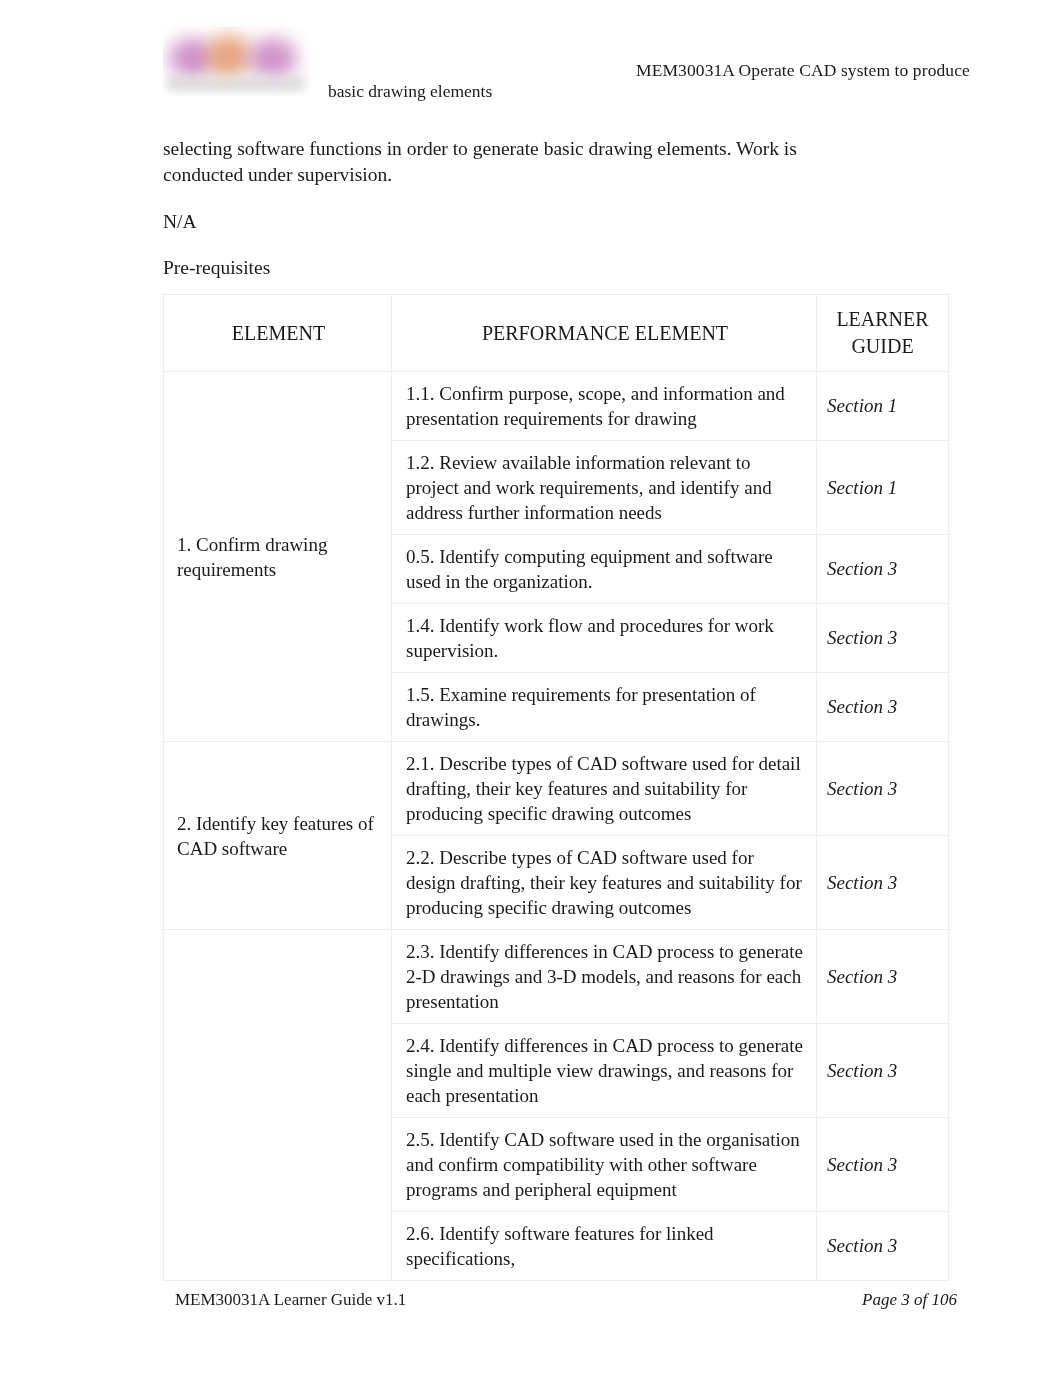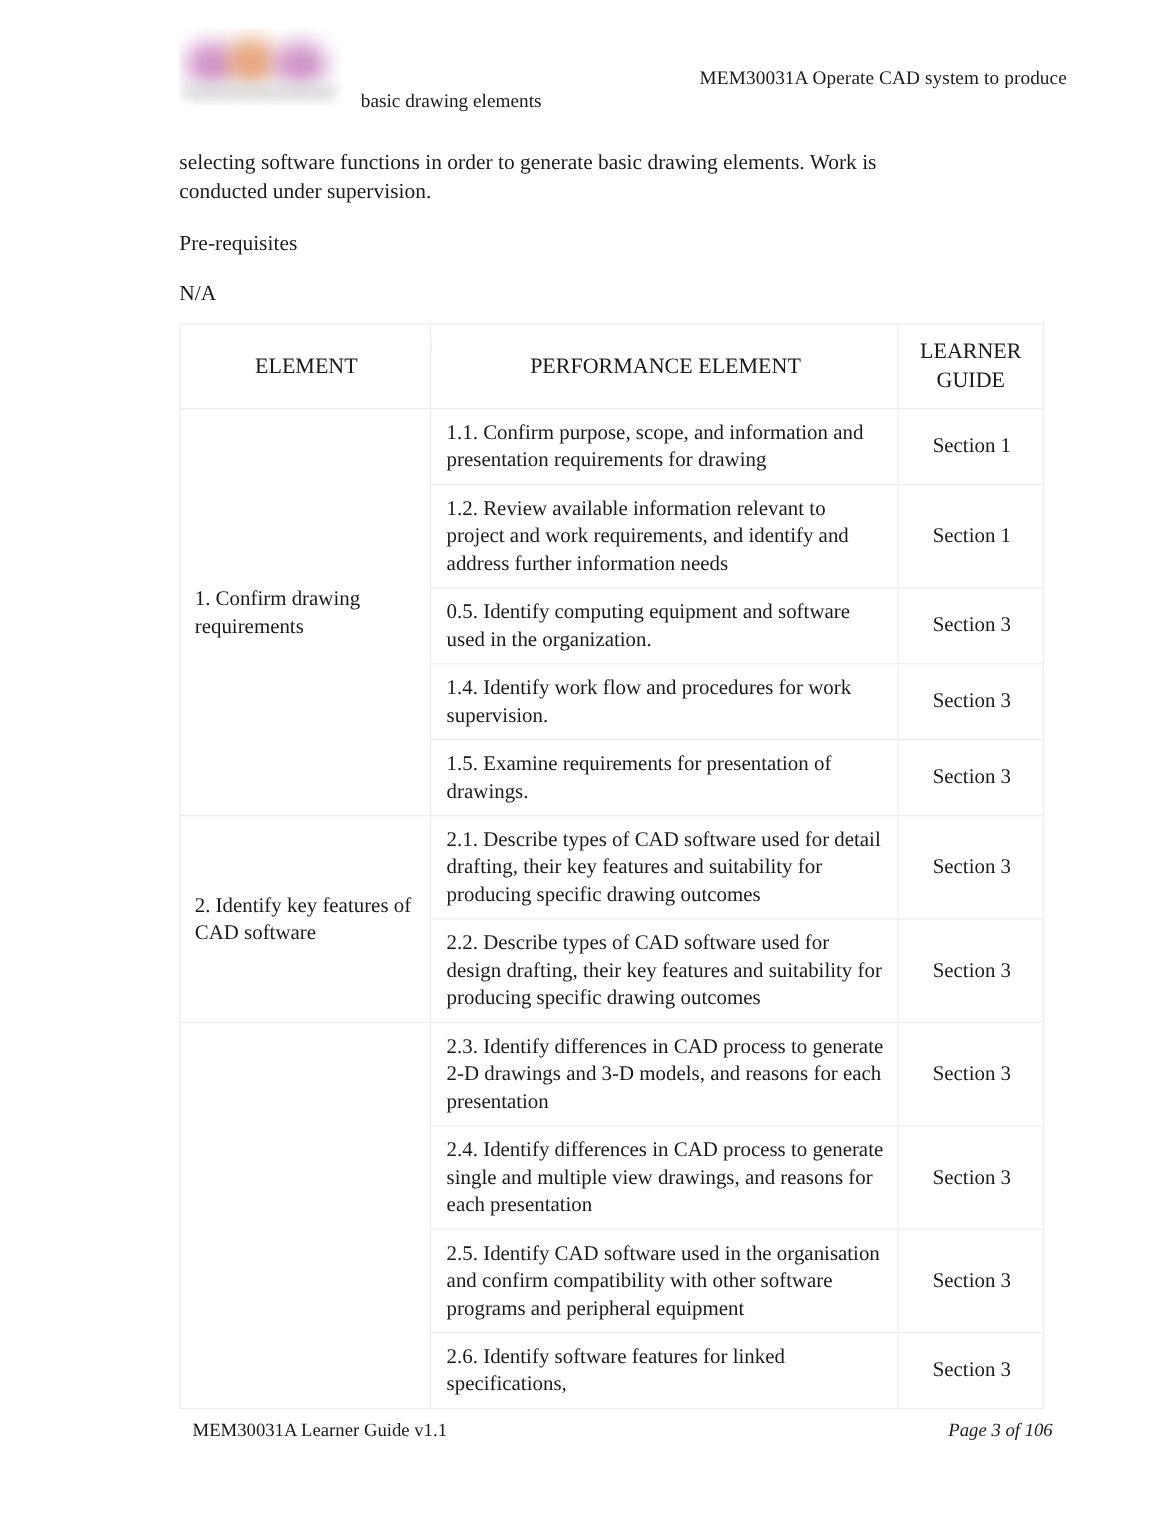--- a/index.html
+++ b/index.html
@@ -132,22 +132,22 @@
     font-size: 19px;
     line-height: 25px;
     vertical-align: top;
     padding-top: 9px;
     padding-bottom: 9px;
     padding-left: 14px;
     padding-right: 12px;
   }
   td.guide-cell {
     font-size: 19px;
-    text-align: center;
     vertical-align: middle;
+    font-style: italic;
   }
   td.blank-cell { }
 
   
   .doc-footer {
     position: absolute;
     left: 163px;
     top: 1290px;
     width: 790px;
     font-size: 17px;
@@ -169,22 +169,22 @@
       <div class="blob b2"></div>
       <div class="blob b3"></div>
       <div class="bar"></div>
     </div>
     <div class="header-title-right">MEM30031A  Operate CAD system to produce</div>
     <div class="header-title-second">basic drawing elements</div>
   </div>
 
   <div class="body-block">
     <p class="para">selecting software functions in order to generate basic drawing elements. Work is conducted under supervision.</p>
+    <p class="para tight">N/A</p>
     <p class="para tight">Pre-requisites</p>
-    <p class="para tight">N/A</p>
     <p class="para tight">Elements and Performance Criteria</p>
   </div>
 
   <table class="criteria-table">
     <colgroup>
       <col class="col-element">
       <col class="col-criteria">
       <col class="col-guide">
     </colgroup>
     <thead>

